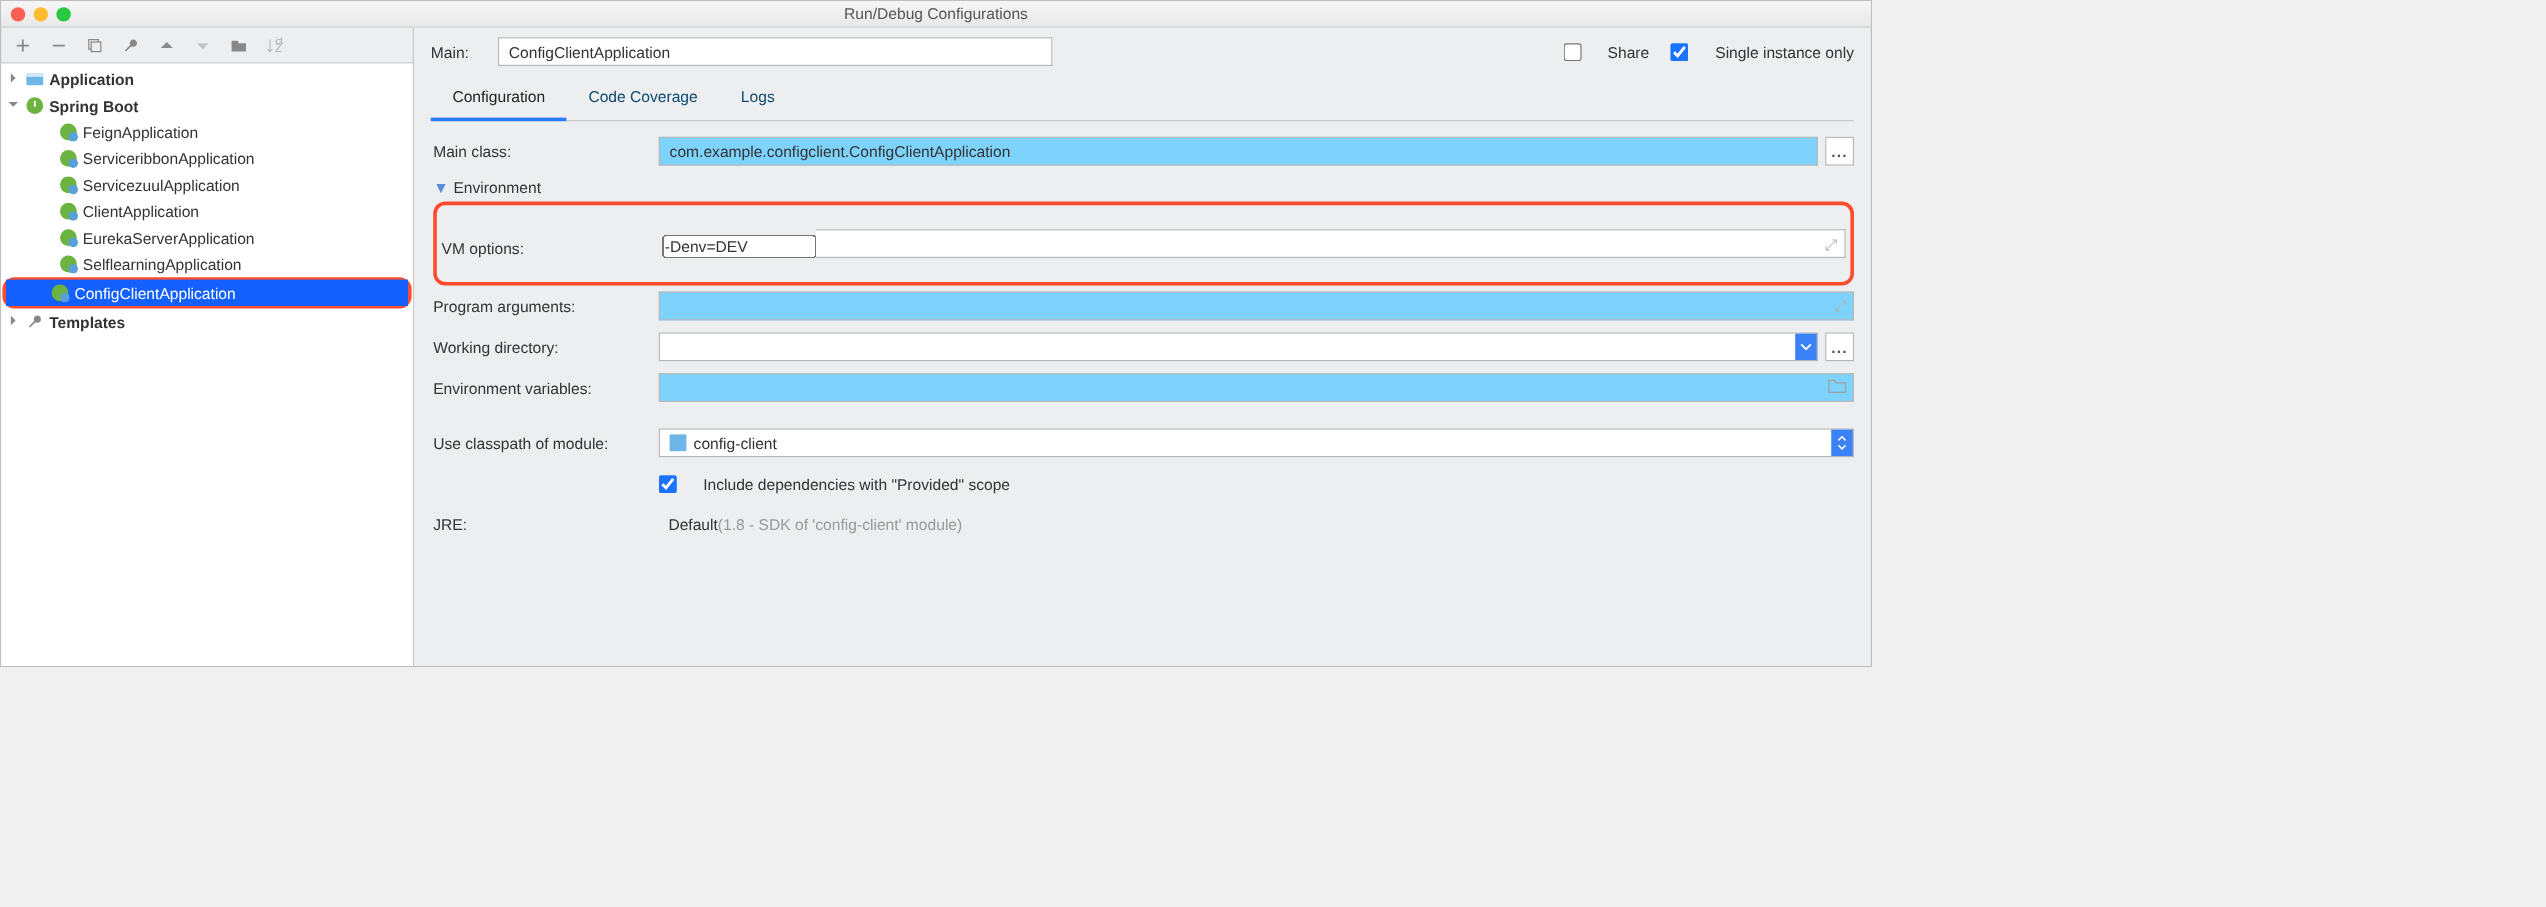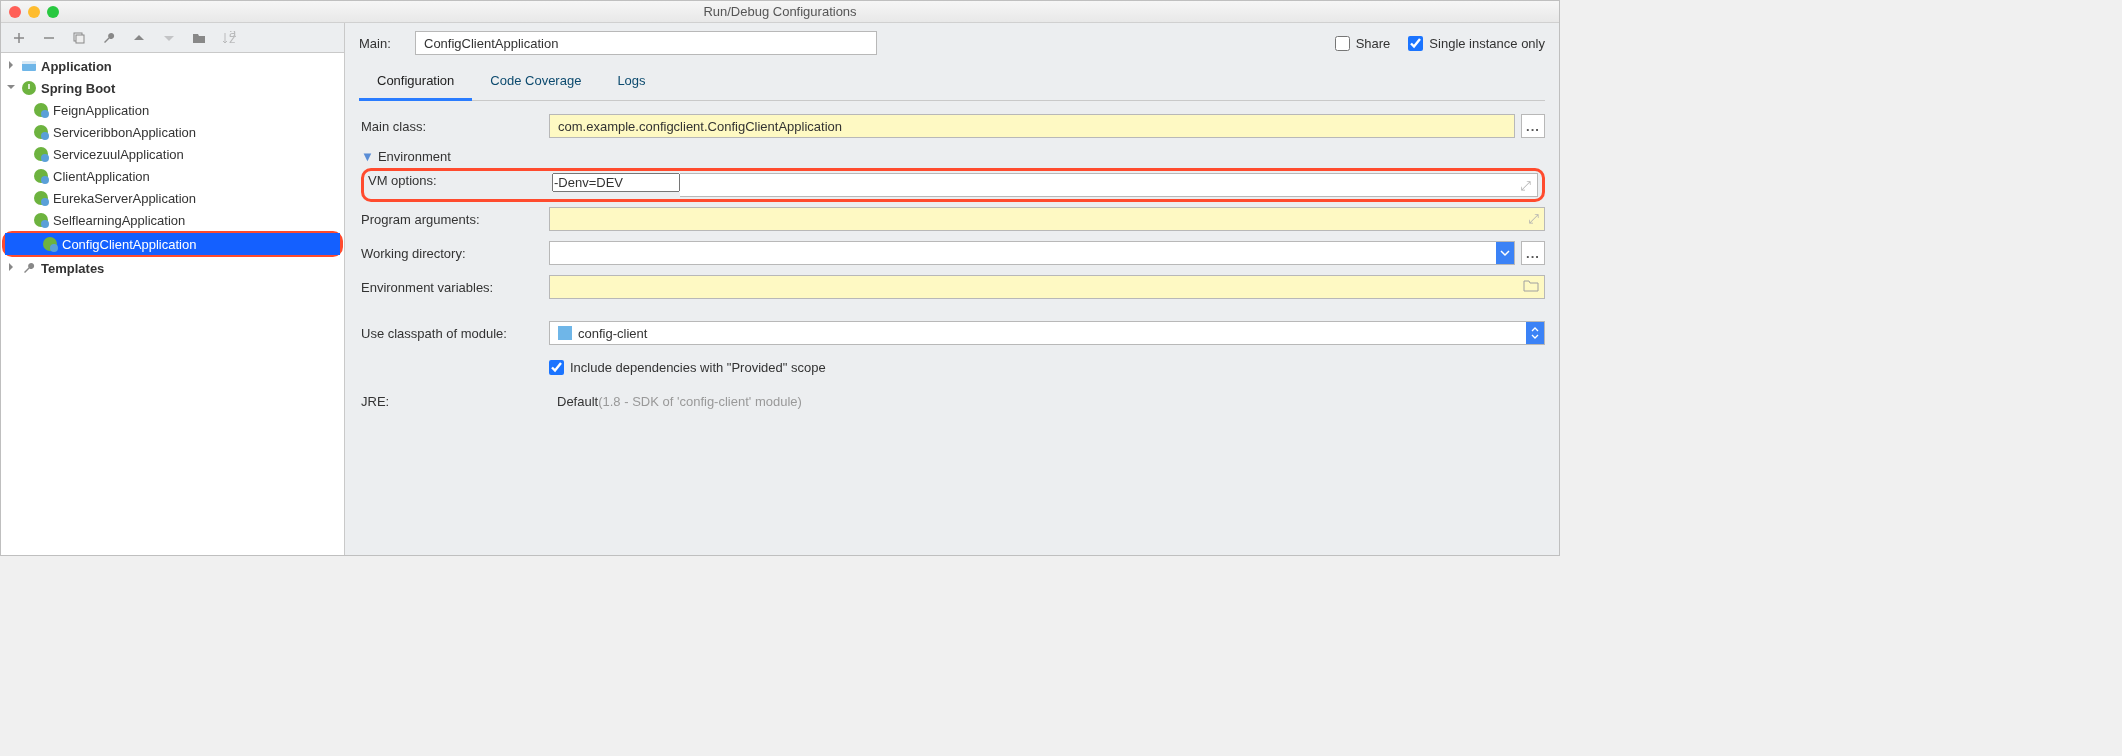--- a/index.html
+++ b/index.html
@@ -18,40 +18,40 @@
 .toolbar .ico{width:16px;height:16px;color:#888;display:flex;align-items:center;justify-content:center}
 .tree{flex:1;overflow:auto;background:#fff;padding-top:2px}
 .node{display:flex;align-items:center;height:22px;padding-left:6px;gap:4px;white-space:nowrap}
 .node .arrow{width:10px;height:10px;color:#888}
 .node .ico{width:16px;height:16px;display:flex;align-items:center;justify-content:center}
 .node.bold>.lbl{font-weight:600}
 .node.sel{background:#1460ff;color:#fff}
 .node.sel .lbl{color:#fff}
 .node .lbl{font-size:13px}
 .lvl1{padding-left:6px}
-.lvl2{padding-left:32px}
+.lvl2{padding-left:48px}
 .highlight-box{border:3px solid #ff4b2e;border-radius:10px;margin:0 1px;display:flex;align-items:center;height:26px}
 .right{flex:1;display:flex;flex-direction:column;padding:8px 14px 0 14px}
 .row{display:flex;align-items:center;margin-bottom:8px}
 .row .lab{width:56px;color:#333}
 .name-input{flex:0 0 462px;height:24px;border:1px solid #b8b8b8;background:#fff;padding:0 8px;font-size:13px}
 .spacer{flex:1}
-.chk{display:flex;align-items:flex-end;gap:6px;margin-left:18px}
+.chk{display:flex;align-items:flex-end;gap:22px;margin-left:18px}
 .chk input{width:15px;height:15px;accent-color:#1b74ff}
 .tabs{display:flex;border-bottom:1px solid #c9c9c9;margin-top:2px}
 .tab{padding:8px 18px 10px;color:#0c4a6e;cursor:pointer}
 .tab.active{color:#222;border-bottom:3px solid #2a7cff;margin-bottom:-1px}
 .form{padding:8px 0 0 2px}
 .frow{display:flex;align-items:center;min-height:34px}
 .frow .flab{width:188px;color:#333}
-.frow .finput{flex:1;height:24px;border:1px solid #b8b8b8;background:#fef9c3;padding:0 8px;font-size:13px;position:relative}
+.frow .finput{flex:1;height:24px;border:1px solid #b8b8b8;background:#7dd3fc;padding:0 8px;font-size:13px;position:relative}
 .frow .btn-more{width:24px;height:24px;border:1px solid #b8b8b8;background:#fff;margin-left:6px;display:flex;align-items:center;justify-content:center;color:#555;font-weight:bold;letter-spacing:1px}
 .section-h{display:flex;align-items:center;gap:4px;margin:6px 0 4px 0;color:#333}
 .section-h .tri{color:#5a8dd6}
-.hl{border:3px solid #ff4b2e;border-radius:10px;padding:2px 4px;display:flex;align-items:flex-start;min-height:34px}
+.hl{border:3px solid #ff4b2e;border-radius:10px;padding:20px 4px;display:flex;align-items:flex-end;min-height:34px}
 .expand-ico{position:absolute;right:6px;top:4px;color:#b0b0b0;cursor:pointer}
 .dd{height:24px;border:1px solid #b8b8b8;background:#fff;display:flex;align-items:center;padding:0 8px;flex:1;position:relative}
 .dd .dd-arr{position:absolute;right:0;top:0;bottom:0;width:18px;background:#3b82f6;display:flex;align-items:center;justify-content:center;color:#fff}
 .module-ico{width:14px;height:14px;background:#6fb6e8;display:inline-block;margin-right:6px;position:relative}
 .module-ico:after{content:"";position:absolute;left:-3px;top:-3px;width:14px;height:14px;background:#cfe3f3;z-index:-1}
 .gray{color:#999}
 svg{display:block}
 </style>
 </head>
 <body>

